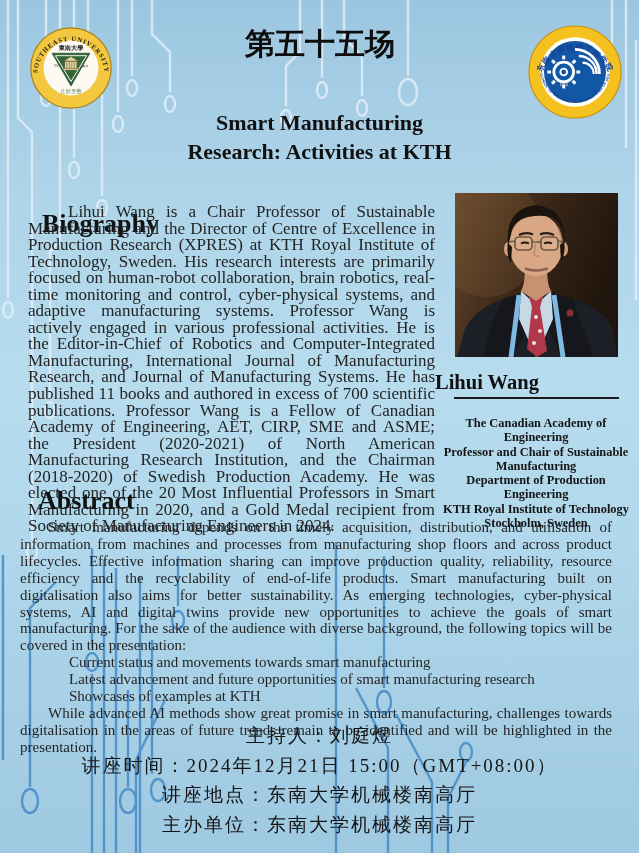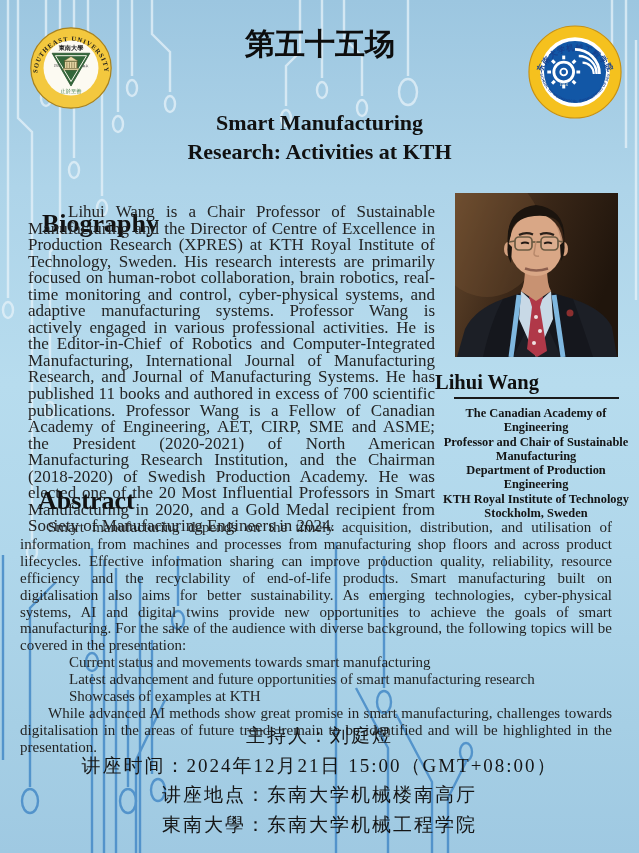--- a/index.html
+++ b/index.html
@@ -18,21 +18,21 @@
   .title-en{position:absolute;top:108px;left:0;width:639px;text-align:center;
     font-weight:bold;font-size:22px;line-height:29px;color:#111;}
   .section-heading{font-weight:bold;font-size:26px;color:#121212;}
   .bio-heading{position:absolute;left:42px;top:169px;margin-top:40px;}
   .bio-text{position:absolute;left:28px;top:204px;width:407px;
     font-size:17px;line-height:16.55px;text-align:justify;text-indent:40px;color:#242424;}
   .speaker-panel{position:absolute;left:435px;top:193px;width:202px;}
   .photo-frame{width:163px;height:164px;margin:0 auto;}
   .speaker-name{margin-top:14px;text-align:left;font-weight:bold;font-size:20.5px;color:#101010;}
   .name-rule{width:165px;margin:3px auto 0 auto;border-top:2px solid #1a1a1a;}
-  .affiliation{margin-top:7px;text-align:center;font-weight:bold;font-size:12.4px;line-height:14.3px;color:#141414;}
+  .affiliation{margin-top:17px;text-align:center;font-weight:bold;font-size:12.4px;line-height:14.3px;color:#141414;}
   .abs-heading{position:absolute;left:38px;top:486px;}
   .abs-body{position:absolute;left:20px;top:519px;width:592px;
     font-size:15px;line-height:16.9px;color:#242424;}
   .abs-p{text-align:justify;text-indent:28px;}
   .abs-topic{padding-left:49px;}
   .details{position:absolute;left:0;top:721px;width:639px;text-align:center;
     font-size:19px;letter-spacing:2px;color:#151515;}
   .details div{height:29.6px;line-height:29.6px;}
 </style>
 </head>
@@ -239,16 +239,16 @@
     <div class="abs-topic">Current status and movements towards smart manufacturing</div>
     <div class="abs-topic">Latest advancement and future opportunities of smart manufacturing research</div>
     <div class="abs-topic">Showcases of examples at KTH</div>
     <div class="abs-p">While advanced AI methods show great promise in smart manufacturing, challenges towards digitalisation in the areas of future trends remain to be identified and will be highlighted in the presentation.</div>
   </div>
 
   <div class="details">
     <div>主持人：刘庭煜</div>
     <div>讲座时间：2024年12月21日 15:00（GMT+08:00）</div>
     <div>讲座地点：东南大学机械楼南高厅</div>
-    <div>東南大學：东南大学机械工程学院</div>
+    <div>主办单位：东南大学机械楼南高厅</div>
   </div>
 
 </div>
 
 </body></html>

